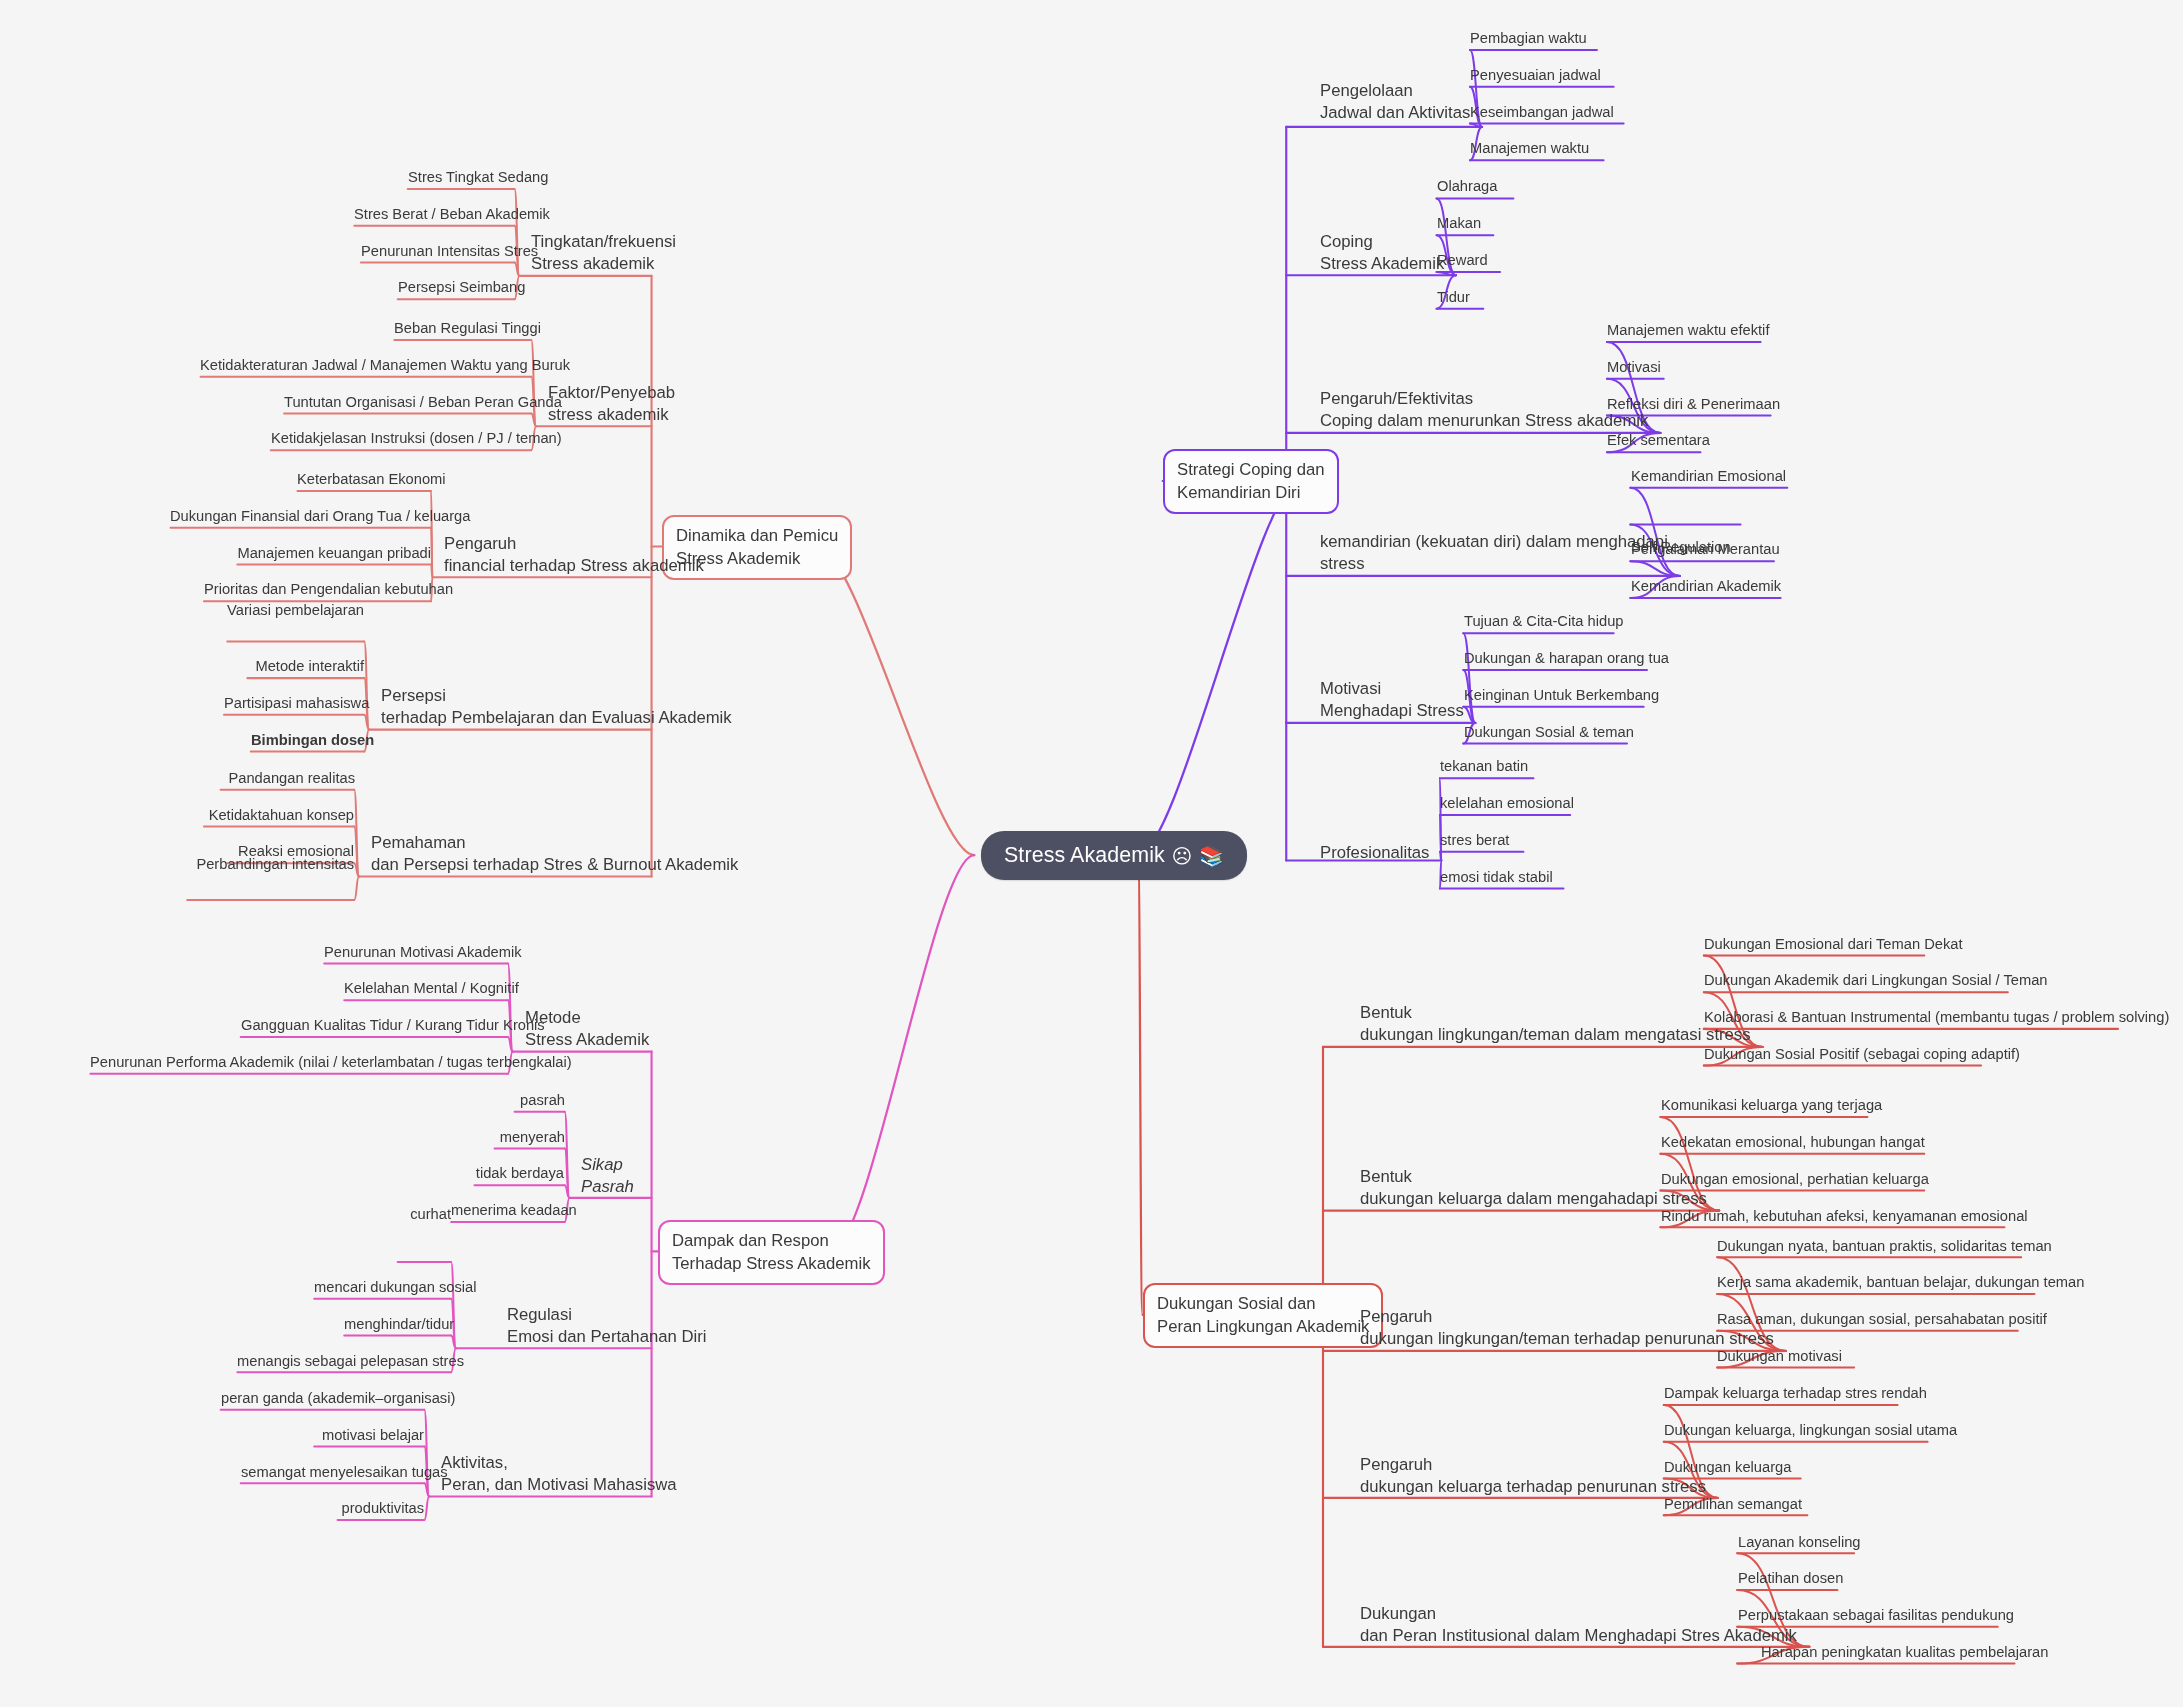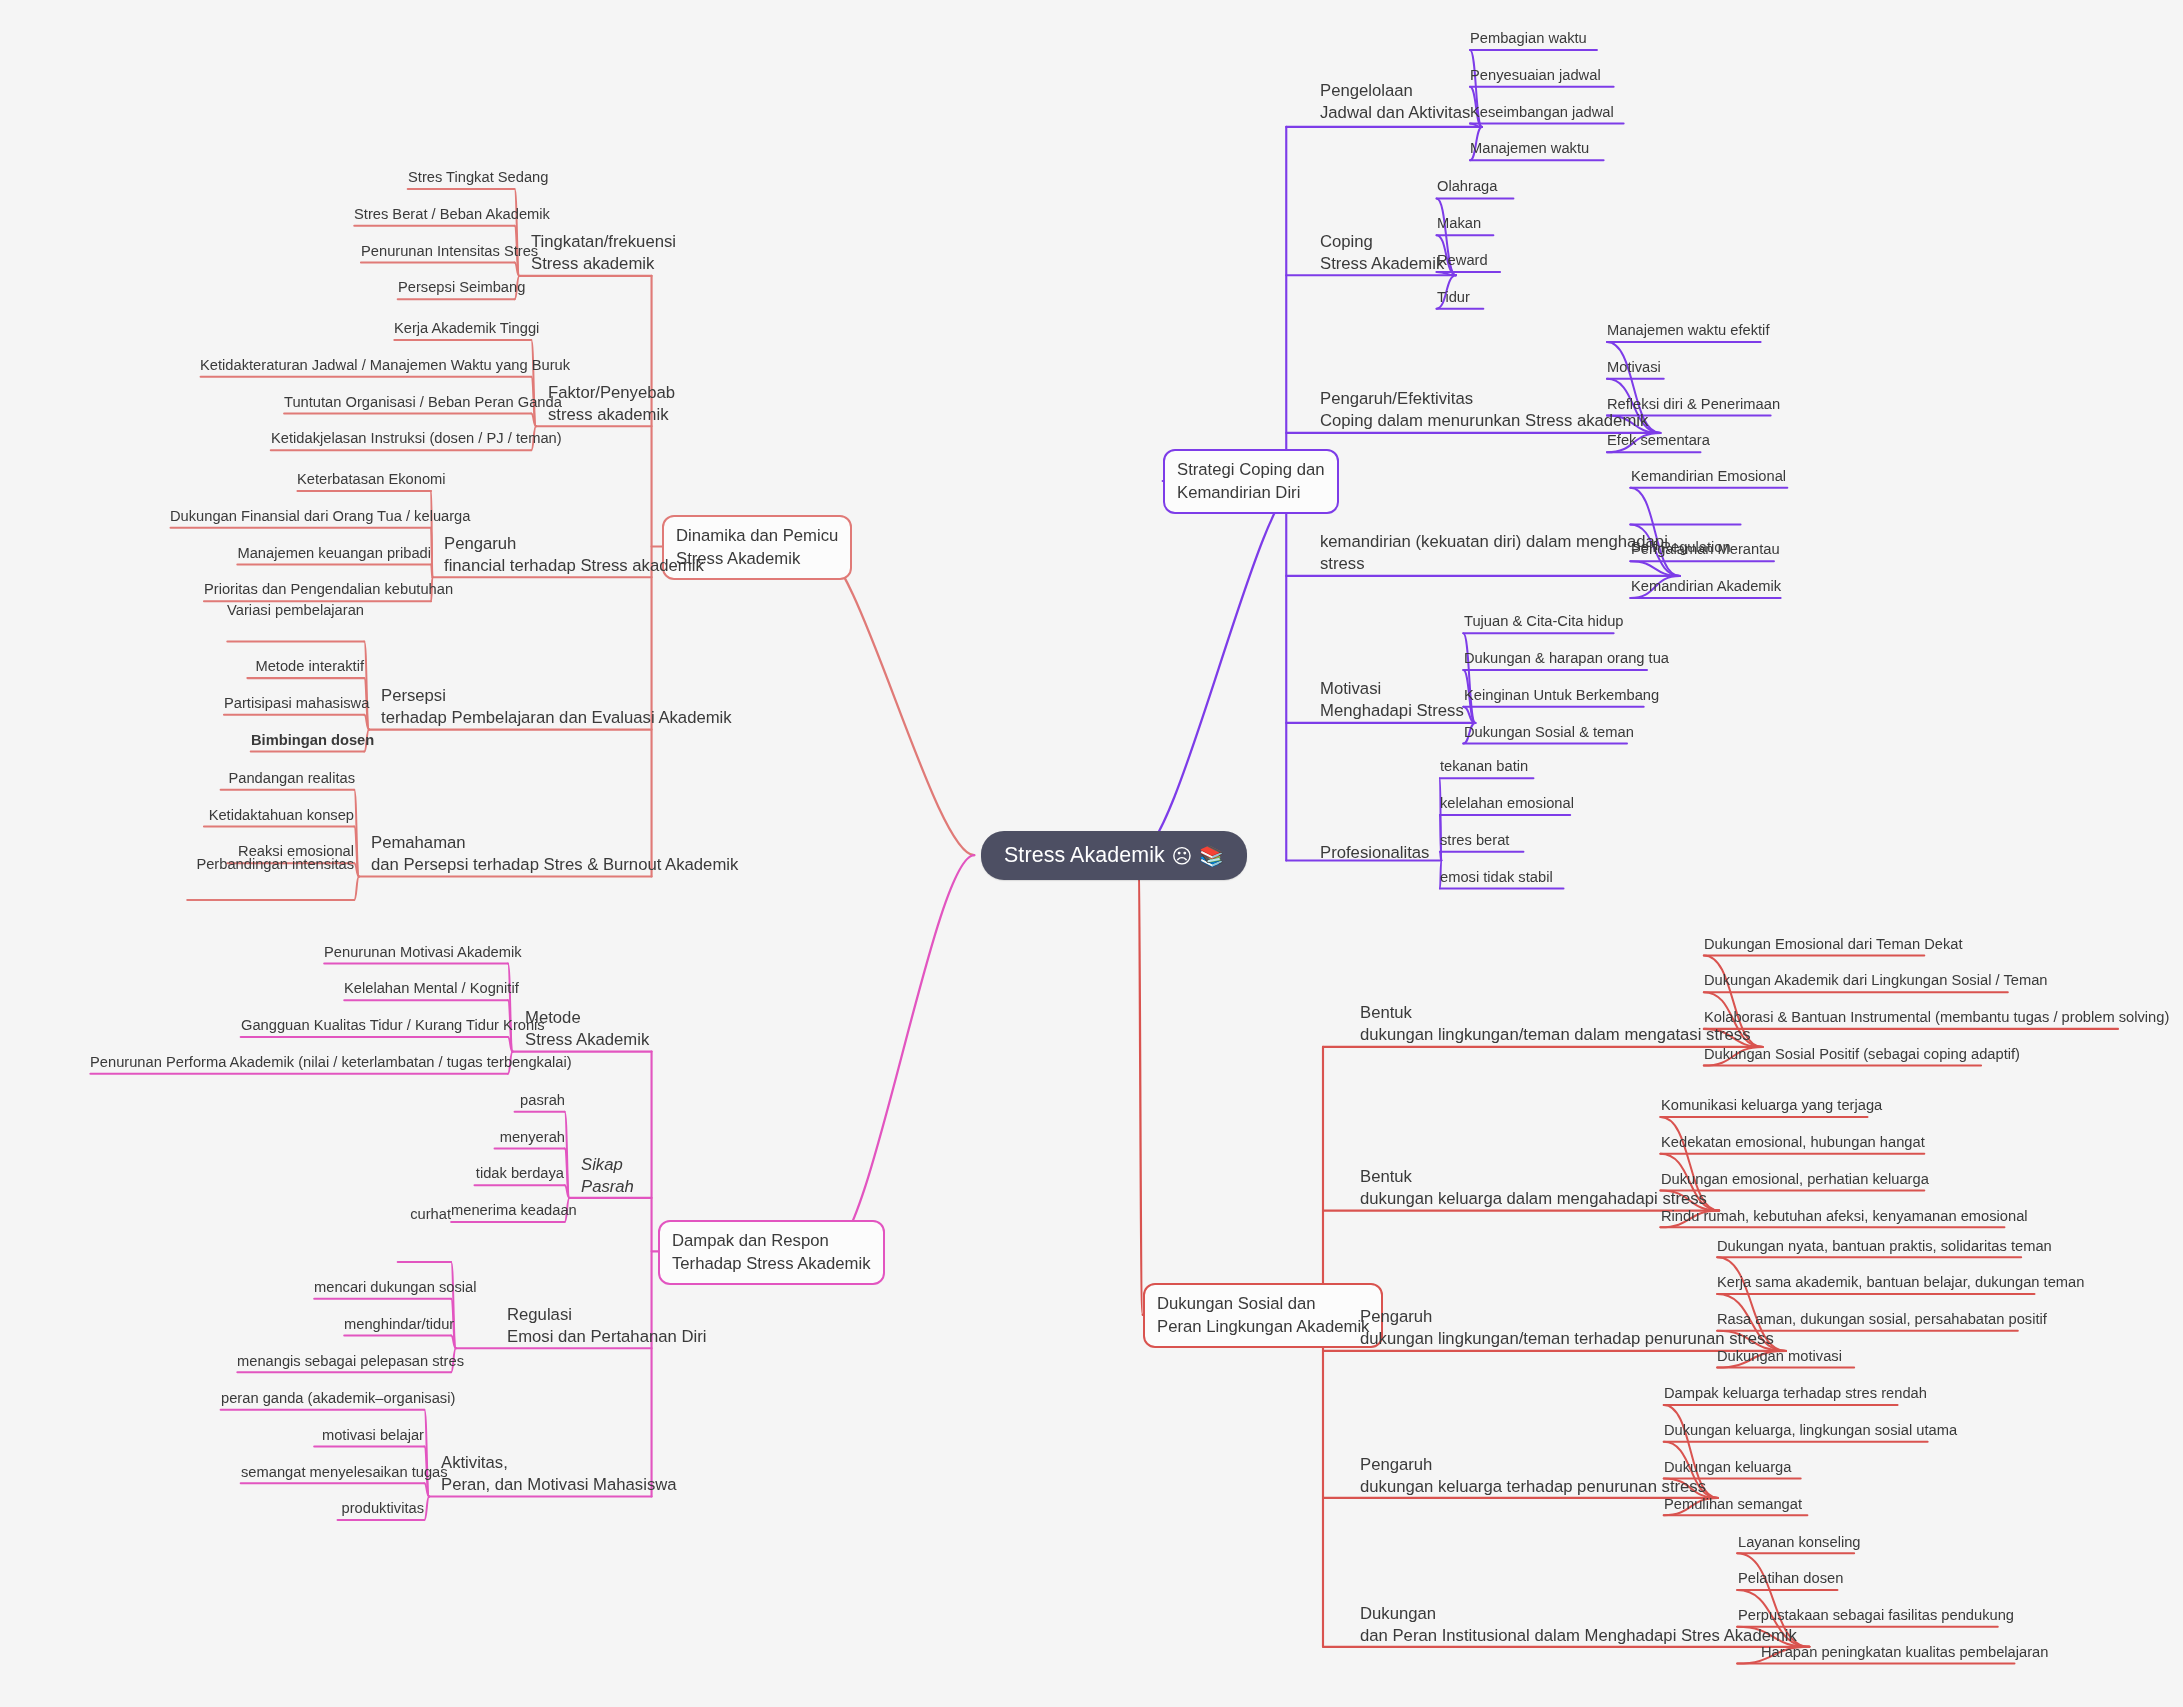--- a/index.html
+++ b/index.html
@@ -331,21 +331,21 @@
       <div>Stress akademik</div>
     </div>
     <div class="leaf r" style="left: 408px; width: 107px; top: 169px;">Stres Tingkat Sedang</div>
     <div class="leaf r" style="left: 354px; width: 160px; top: 206px;">Stres Berat / Beban Akademik</div>
     <div class="leaf r" style="left: 361px; width: 154px; top: 243px;">Penurunan Intensitas Stres</div>
     <div class="leaf r" style="left: 398px; width: 117px; top: 279px;">Persepsi Seimbang</div>
     <div class="topic" style="left: 548px; top: 382px;">
       <div>Faktor/Penyebab</div>
       <div>stress akademik</div>
     </div>
-    <div class="leaf r" style="left: 394px; width: 137px; top: 320px;">Kerja Akademik Tinggi</div>
+    <div class="leaf r" style="left: 394px; width: 137px; top: 320px;">Beban Regulasi Tinggi</div>
     <div class="leaf r" style="left: 200px; width: 331px; top: 357px;">Ketidakteraturan Jadwal / Manajemen Waktu yang Buruk</div>
     <div class="leaf r" style="left: 284px; width: 247px; top: 394px;">Tuntutan Organisasi / Beban Peran Ganda</div>
     <div class="leaf r" style="left: 271px; width: 261px; top: 430px;">Ketidakjelasan Instruksi (dosen / PJ / teman)</div>
     <div class="topic" style="left: 444px; top: 533px;">
       <div>Pengaruh</div>
       <div>financial terhadap Stress akademik</div>
     </div>
     <div class="leaf r" style="left: 297px; width: 134px; top: 471px;">Keterbatasan Ekonomi</div>
     <div class="leaf r" style="left: 170px; width: 261px; top: 508px;">Dukungan Finansial dari Orang Tua / keluarga</div>
     <div class="leaf r" style="left: 237px; width: 194px; top: 545px;">Manajemen keuangan pribadi</div>

